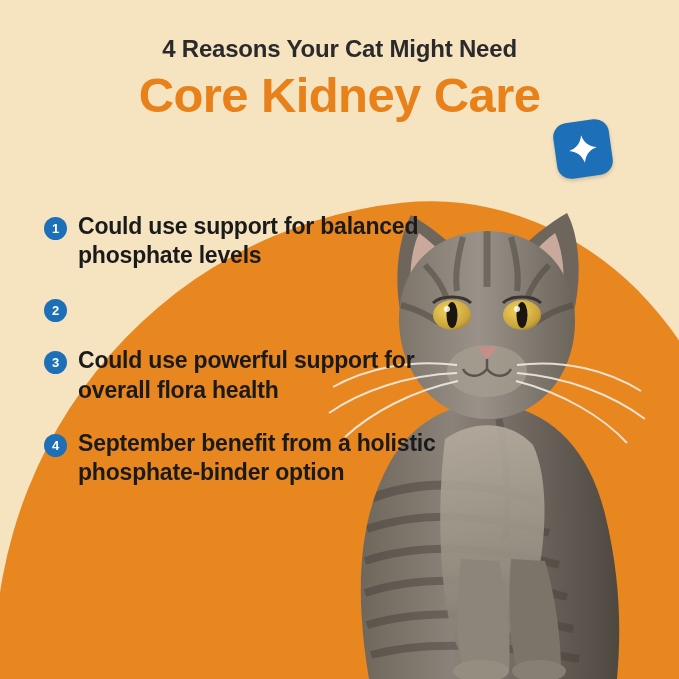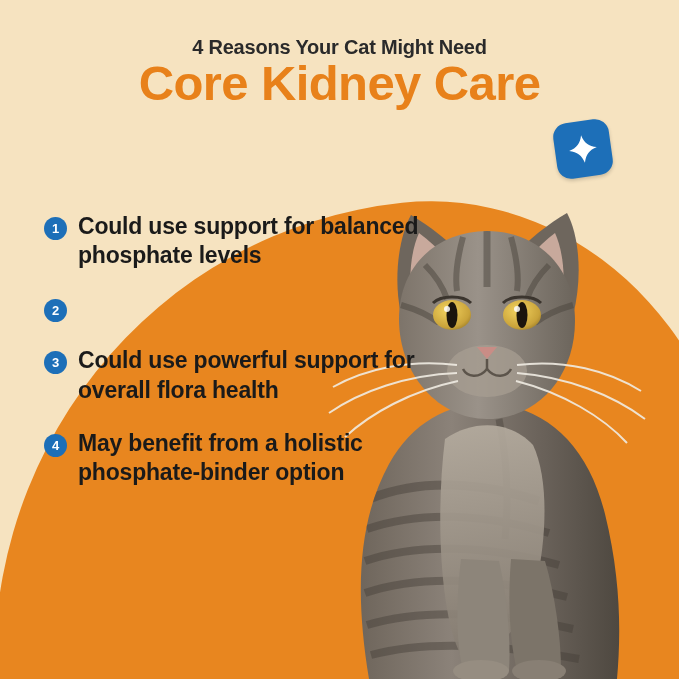--- a/index.html
+++ b/index.html
@@ -48,27 +48,28 @@
   
   .heading-block {
     position: absolute;
     top: 36px;
     left: 0;
     width: 679px;
     text-align: center;
     z-index: 5;
   }
   .subtitle {
-    font-size: 20px;
+    font-size: 24px;
     font-weight: bold;
     color: #2a2a2a;
     letter-spacing: -0.2px;
     line-height: 1.1;
   }
   .title {
+    margin-top: 8px;
     font-size: 49px;
     font-weight: bold;
     color: #e8811a;
     letter-spacing: -0.6px;
     line-height: 1.05;
   }
 
   
   .badge {
     position: absolute;
@@ -263,18 +264,18 @@
       <div class="num">2</div>
     </div>
 
     <div class="reason">
       <div class="num">3</div>
       <div class="reason-text">Could use powerful support for overall flora health</div>
     </div>
 
     <div class="reason">
       <div class="num">4</div>
-      <div class="reason-text">May benefit from a holistic phosphate-binder option</div>
+      <div class="reason-text">September benefit from a holistic phosphate-binder option</div>
     </div>
 
   </div>
 
 </div>
 
 </body></html>

